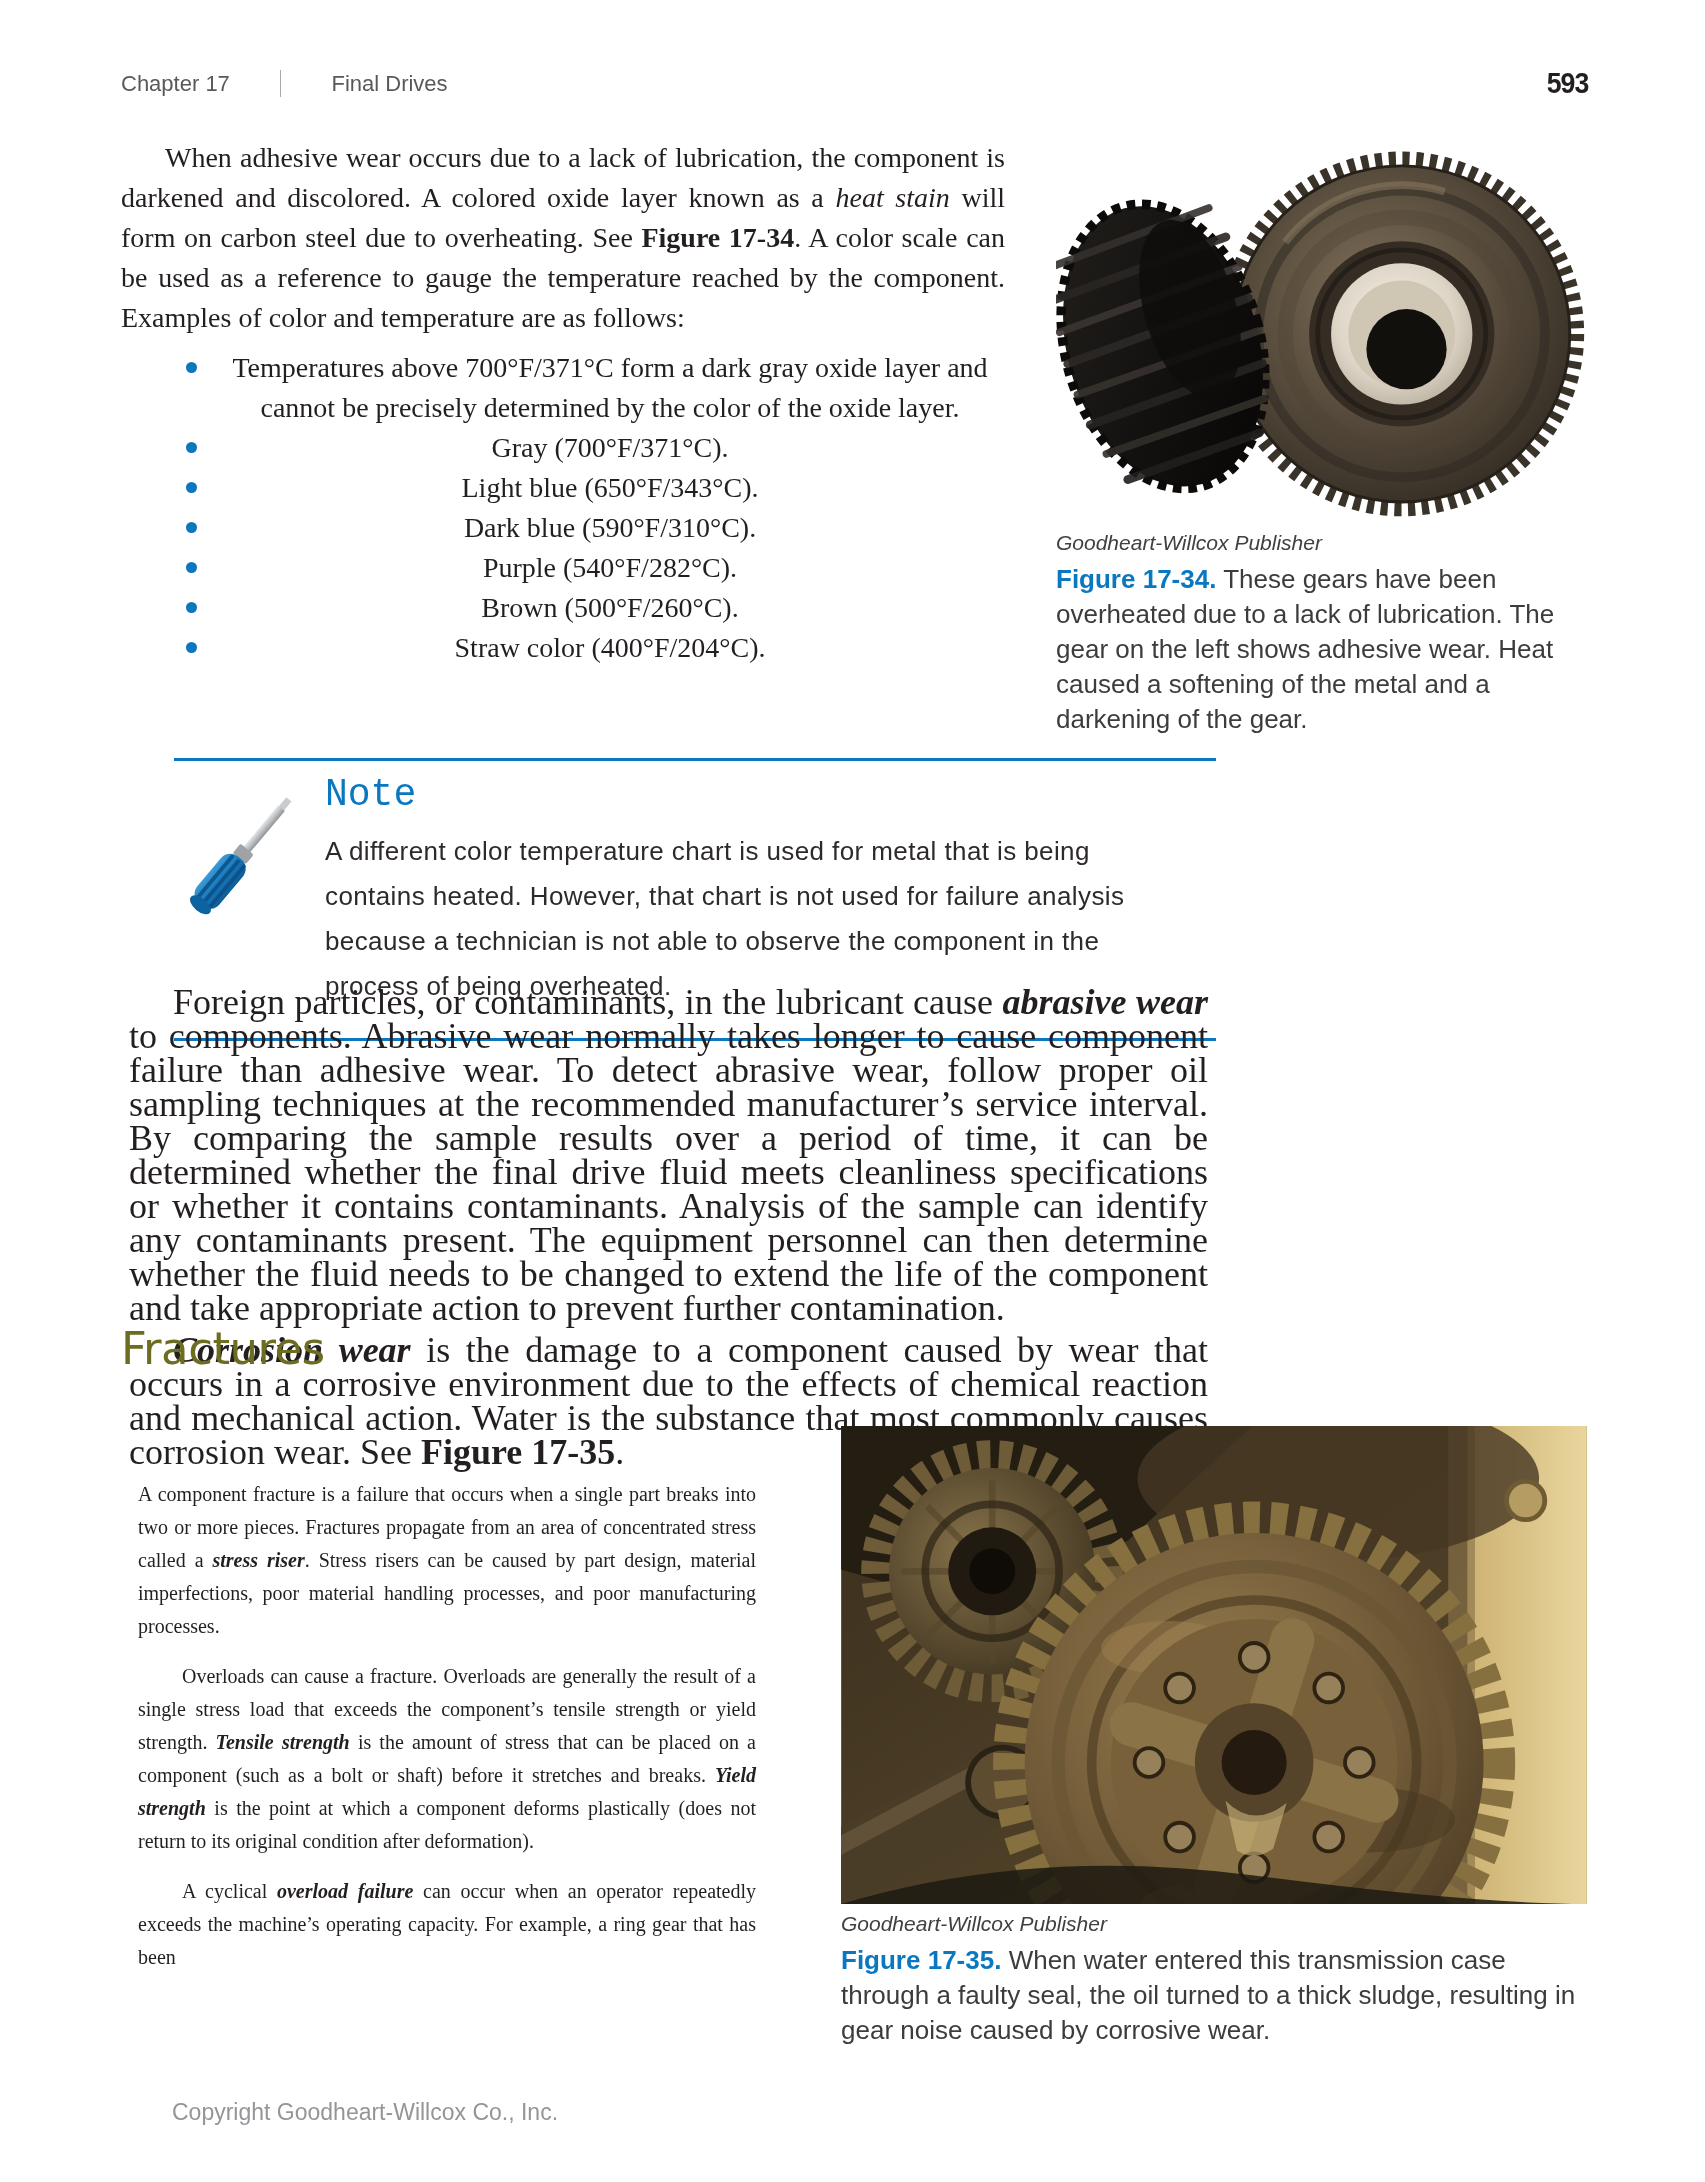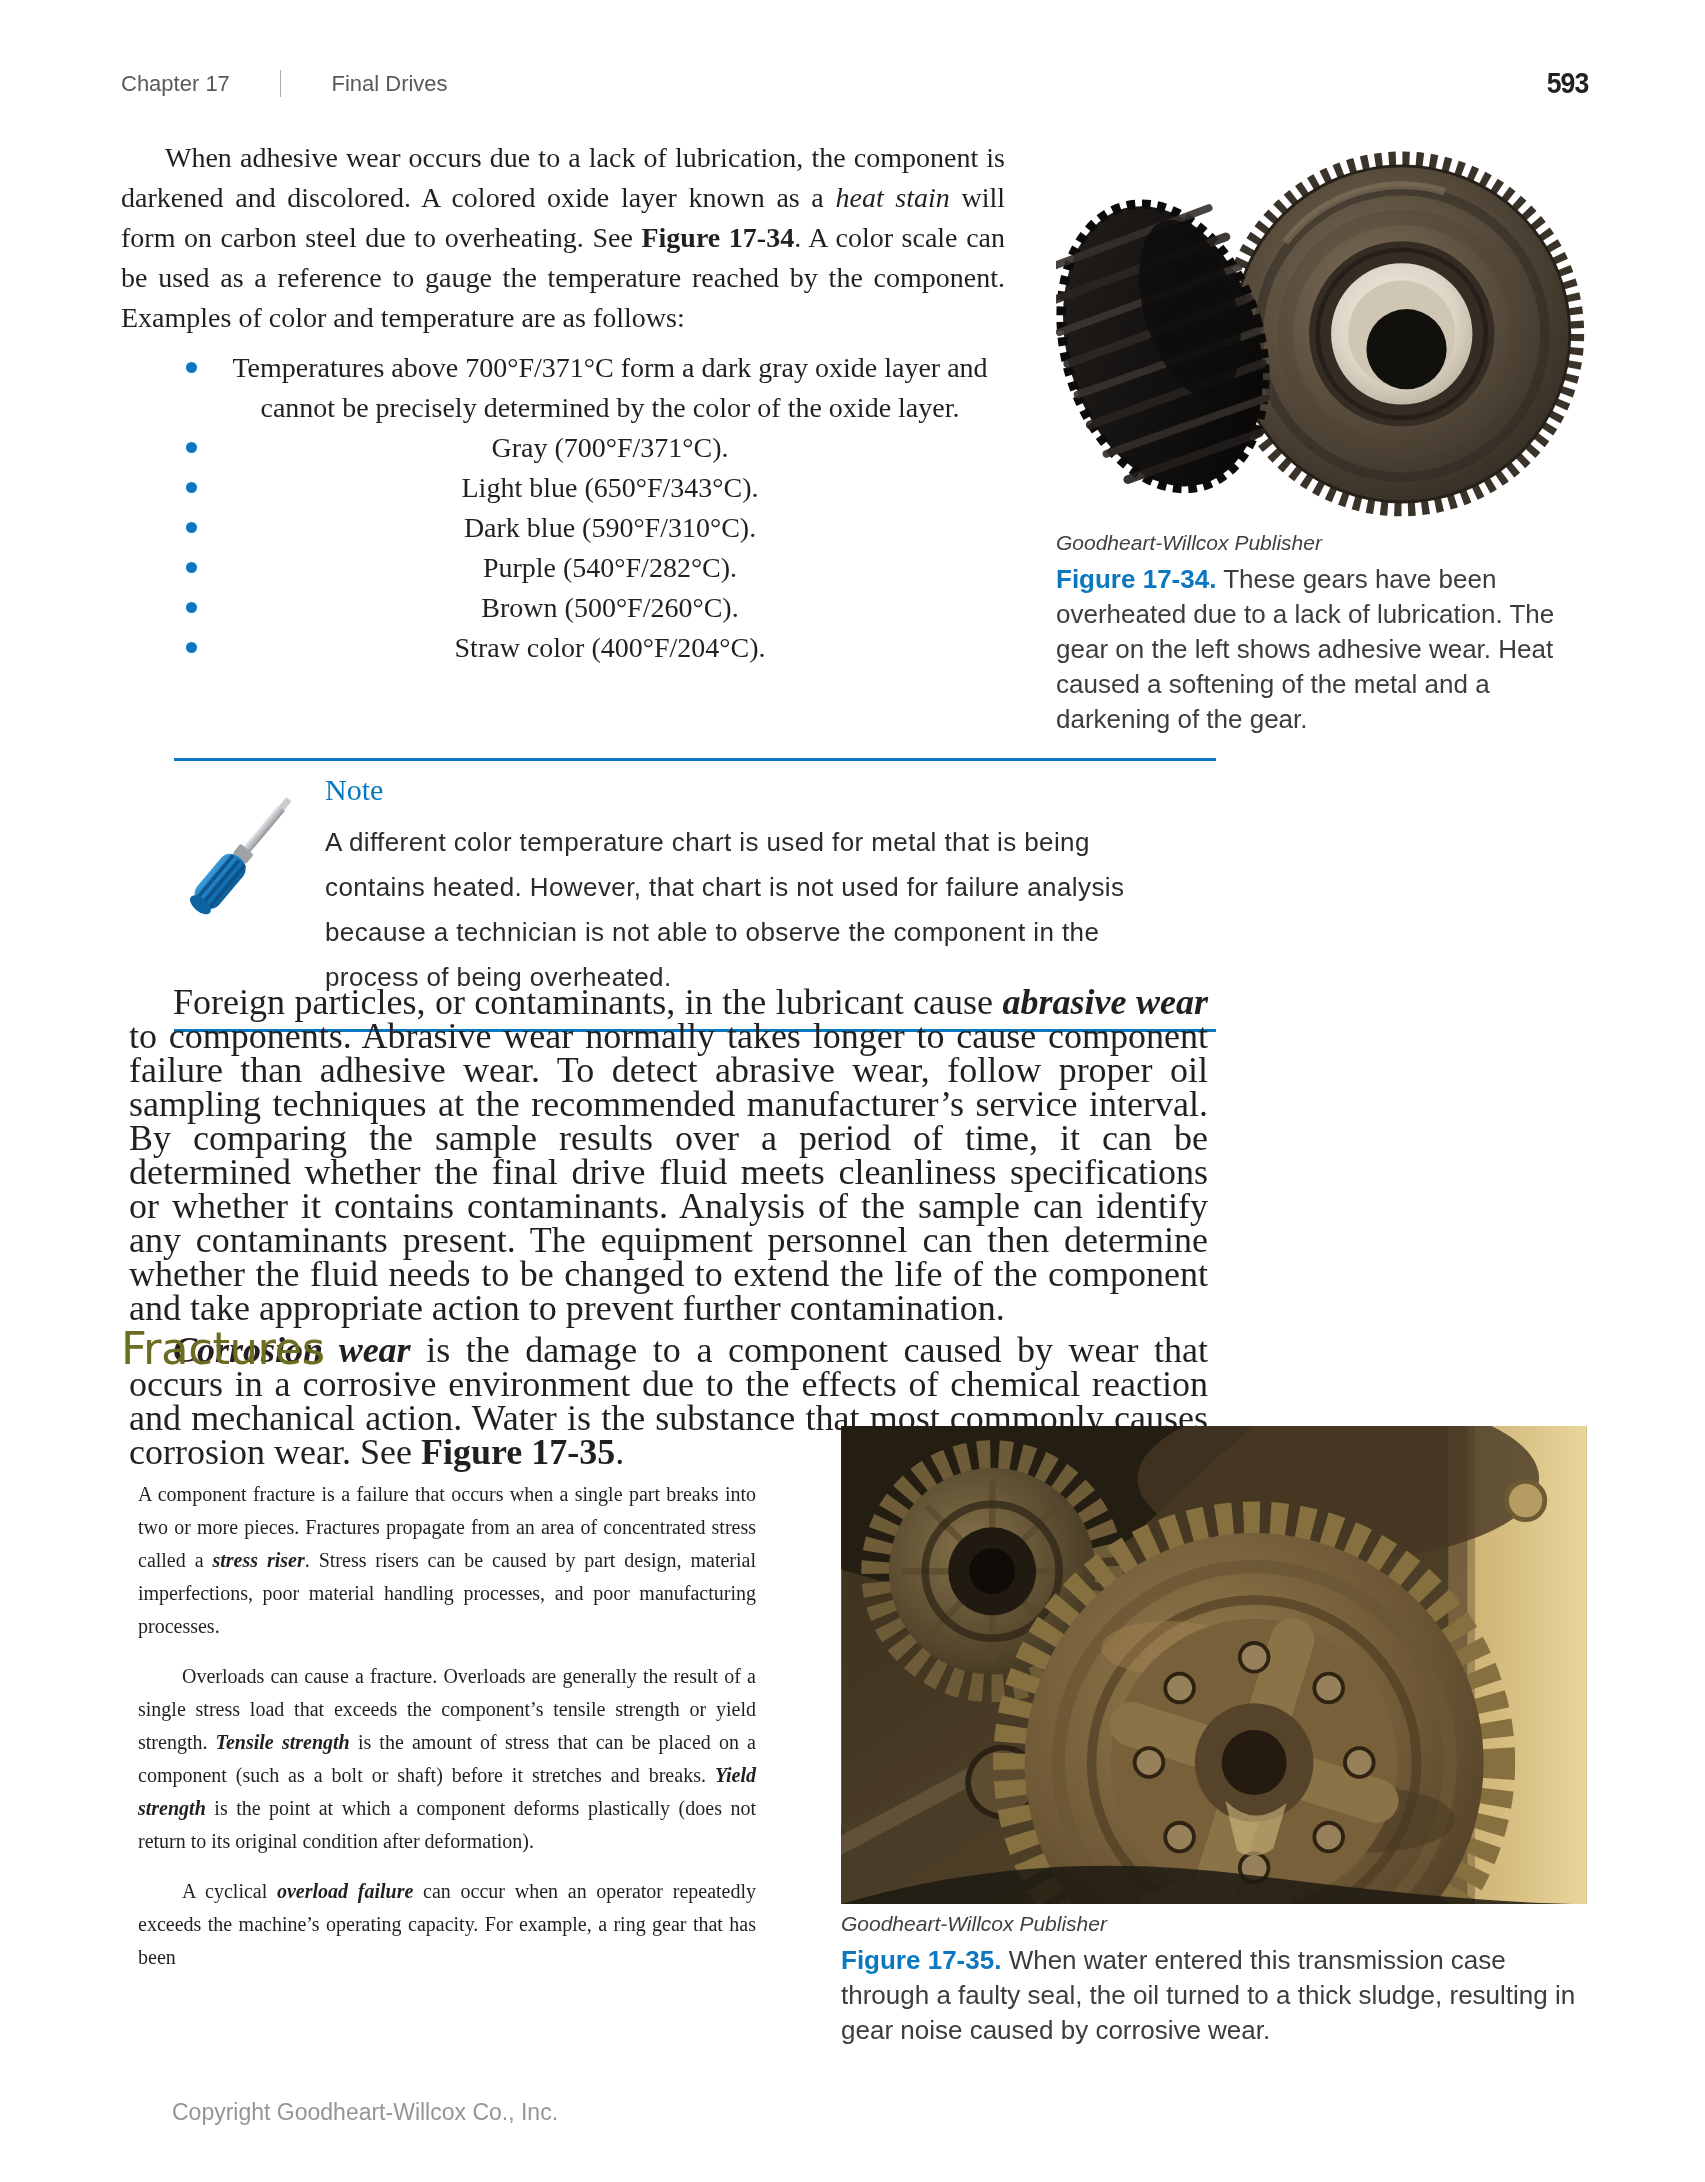--- a/index.html
+++ b/index.html
@@ -30,21 +30,21 @@
             text-align:left;margin-top:7.6px;}
   .fig-cap{font-family:"Liberation Sans",sans-serif;font-size:26px;line-height:35px;color:#3c3c3e;margin-top:7.6px;}
   .fig-label{color:var(--accent-blue,#0a78c0);font-weight:700;}
   
   .note{position:absolute;left:174px;top:758px;width:1042px;
         border-top:3.8px solid var(--accent-blue,#0a78c0);
         border-bottom:3.8px solid var(--accent-blue,#0a78c0);
         padding:11.5px 0 29px 0;display:flex;}
   .note-iconwrap{width:151px;flex:none;padding-top:7.6px;}
   .note-body{flex:1;padding-right:63px;}
-  .note-title{font-family:Liberation Serif, serif;font-size:30px;color:var(--accent-blue,#0a78c0);
+  .note-title{font-family:Liberation Mono, monospace;font-size:38px;color:var(--accent-blue,#0a78c0);
         margin:0 0 13.4px 0;font-weight:500;}
   .note-text{font-family:"Liberation Sans",sans-serif;font-size:26px;line-height:45px;
         color:#2e2a2b;letter-spacing:0.4px;margin:0;}
   
   .wide{position:absolute;left:121px;top:977px;width:1095px;}
   .wide p{font-size:36px;line-height:34px;text-align:justify;text-indent:44px;margin:8px;}
   
   .frac-head{position:absolute;left:121px;top:1322px;margin:0;
         font-family:"DejaVu Sans",sans-serif;font-weight:500;font-size:45px;letter-spacing:-0.5px;
         color:var(--heading-olive,#6c6d20);}

